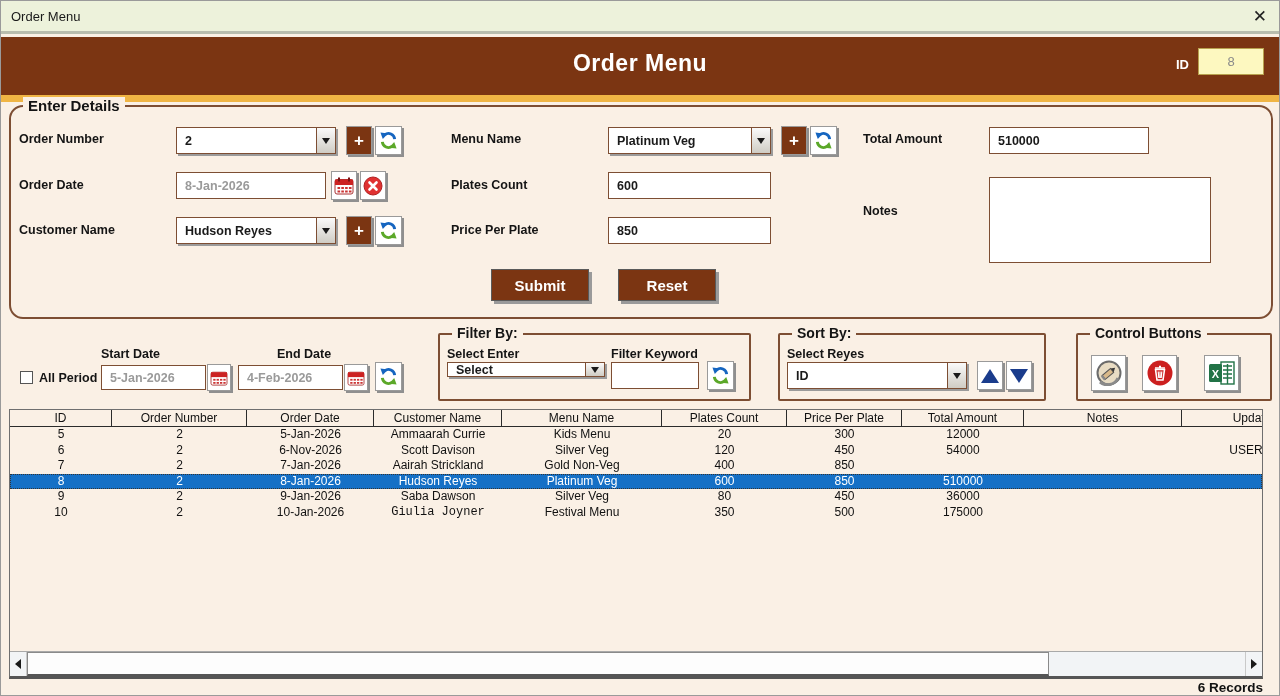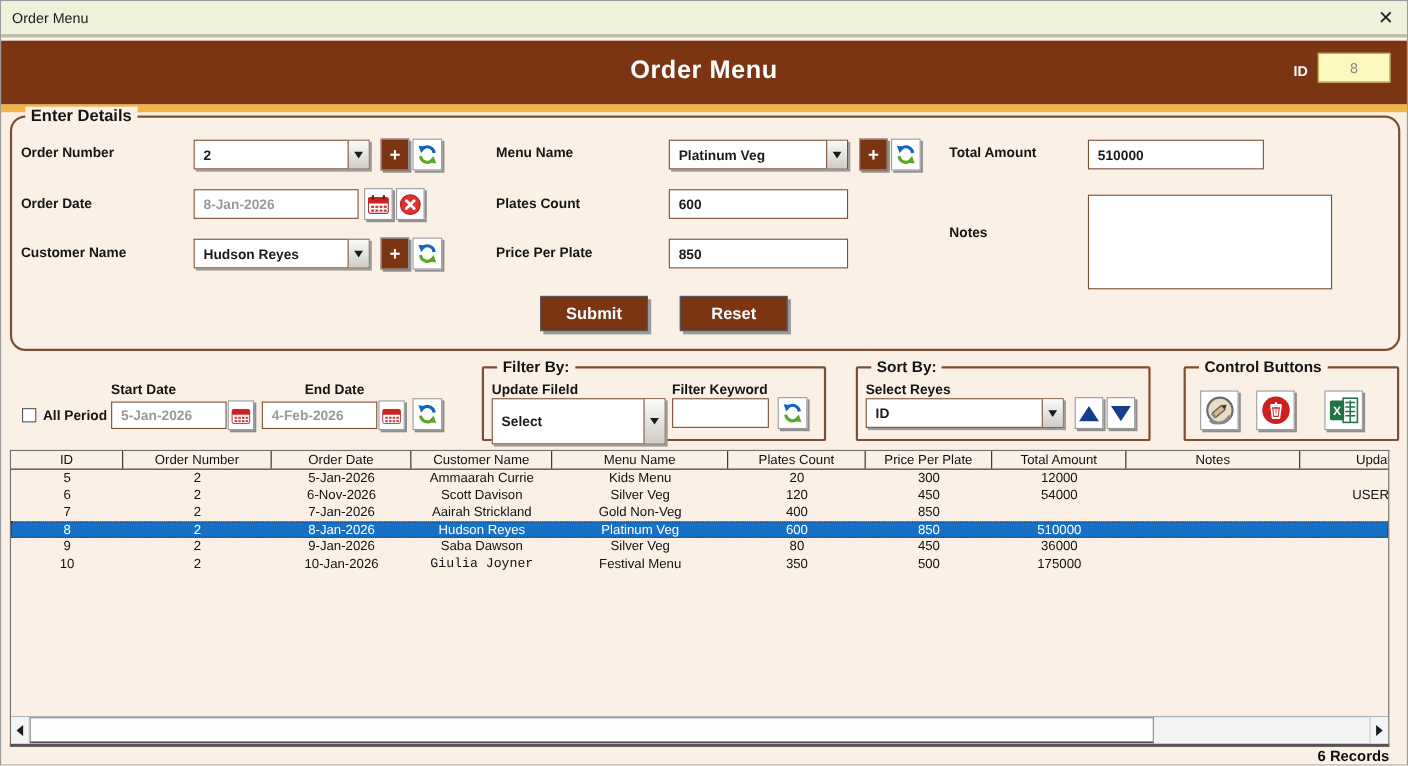--- a/index.html
+++ b/index.html
@@ -225,23 +225,23 @@
       <path d="M16.5 8.5 A6.5 6.5 0 0 0 6 4" fill="none" stroke="#1565c0" stroke-width="3"></path>
       <polygon points="1.5,1.5 9.5,2.5 4,8.5" fill="#1565c0"></polygon>
       <path d="M3.5 11.5 A6.5 6.5 0 0 0 14 16" fill="none" stroke="#5ba829" stroke-width="3"></path>
       <polygon points="18.5,18.5 10.5,17.5 16,11.5" fill="#5ba829"></polygon>
     </svg>
   </div>
 
   <div class="gbox gbox2" style="left:437px; top:332px; width:313px; height:68px;">
     <span class="legend">Filter By:</span>
   </div>
-  <span class="lbl" style="left:446px; top:346px;">Update Fileld</span>
+  <span class="lbl" style="left:446px; top:346px;">Select Enter</span>
   <span class="lbl" style="left:610px; top:346px;">Filter Keyword</span>
-  <div class="combo" style="left:446px; top:361px; width:158px; height:42px;gap:36px;">
+  <div class="combo" style="left:446px; top:361px; width:158px; height:15px;gap:36px;">
     <span class="cval">Select</span>
     <span class="cbtn">
         <span class="tri-down"></span>
       </span>
   </div>
   <input class="tinput" style="left: 610px; top: 361px; width: 88px; height: 27px;" readonly="" value="">
   <div class="sqbtn" style="left:706px; top:360px; width:27px; height:29px;">
     <svg class="iconsvg" width="19" height="19" viewBox="0 0 20 20">
       <path d="M16.5 8.5 A6.5 6.5 0 0 0 6 4" fill="none" stroke="#1565c0" stroke-width="3"></path>
       <polygon points="1.5,1.5 9.5,2.5 4,8.5" fill="#1565c0"></polygon>

